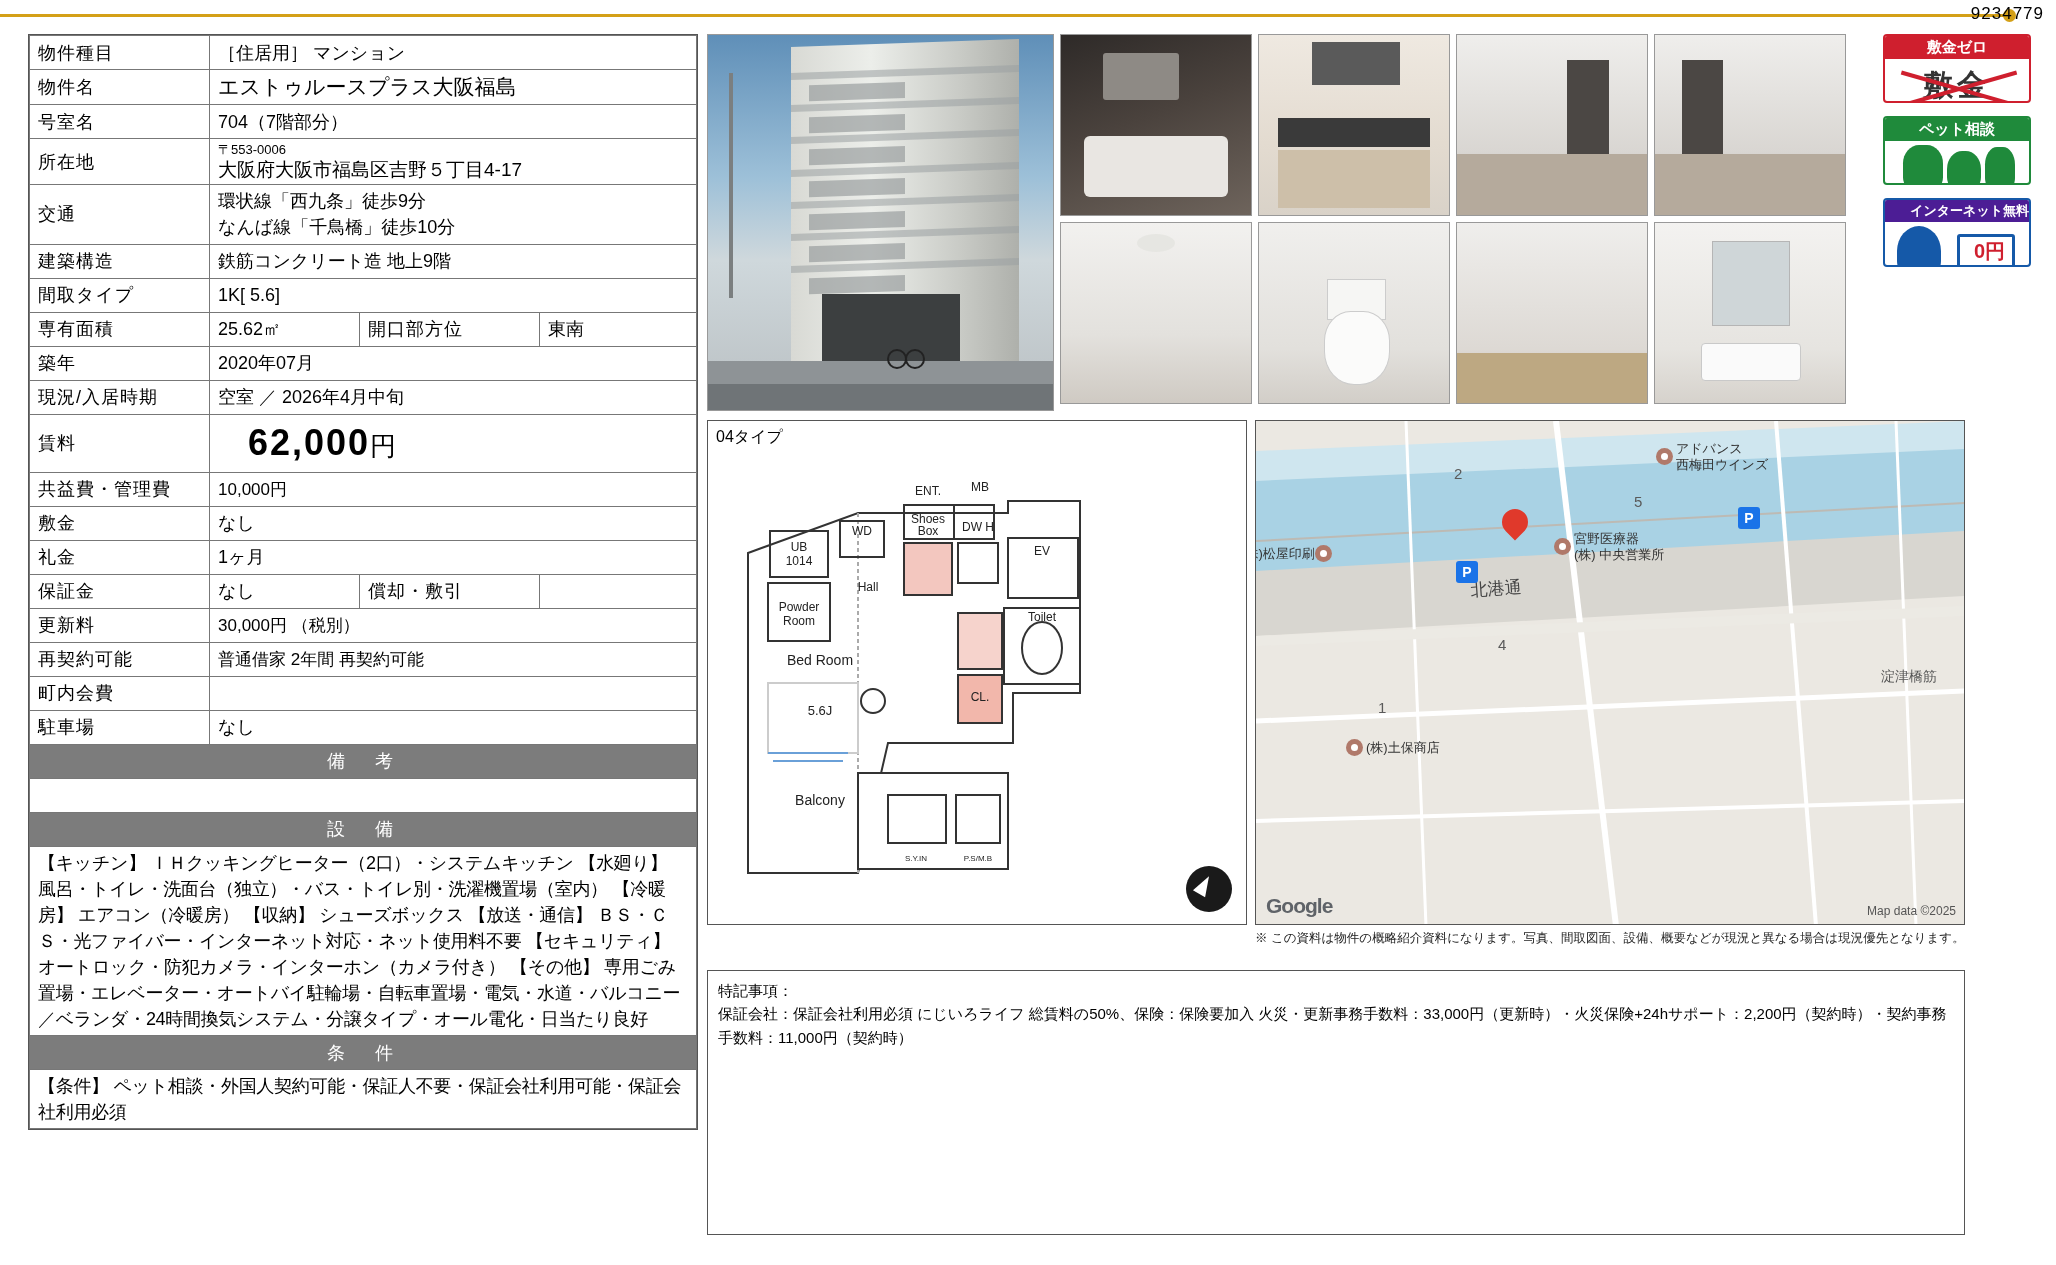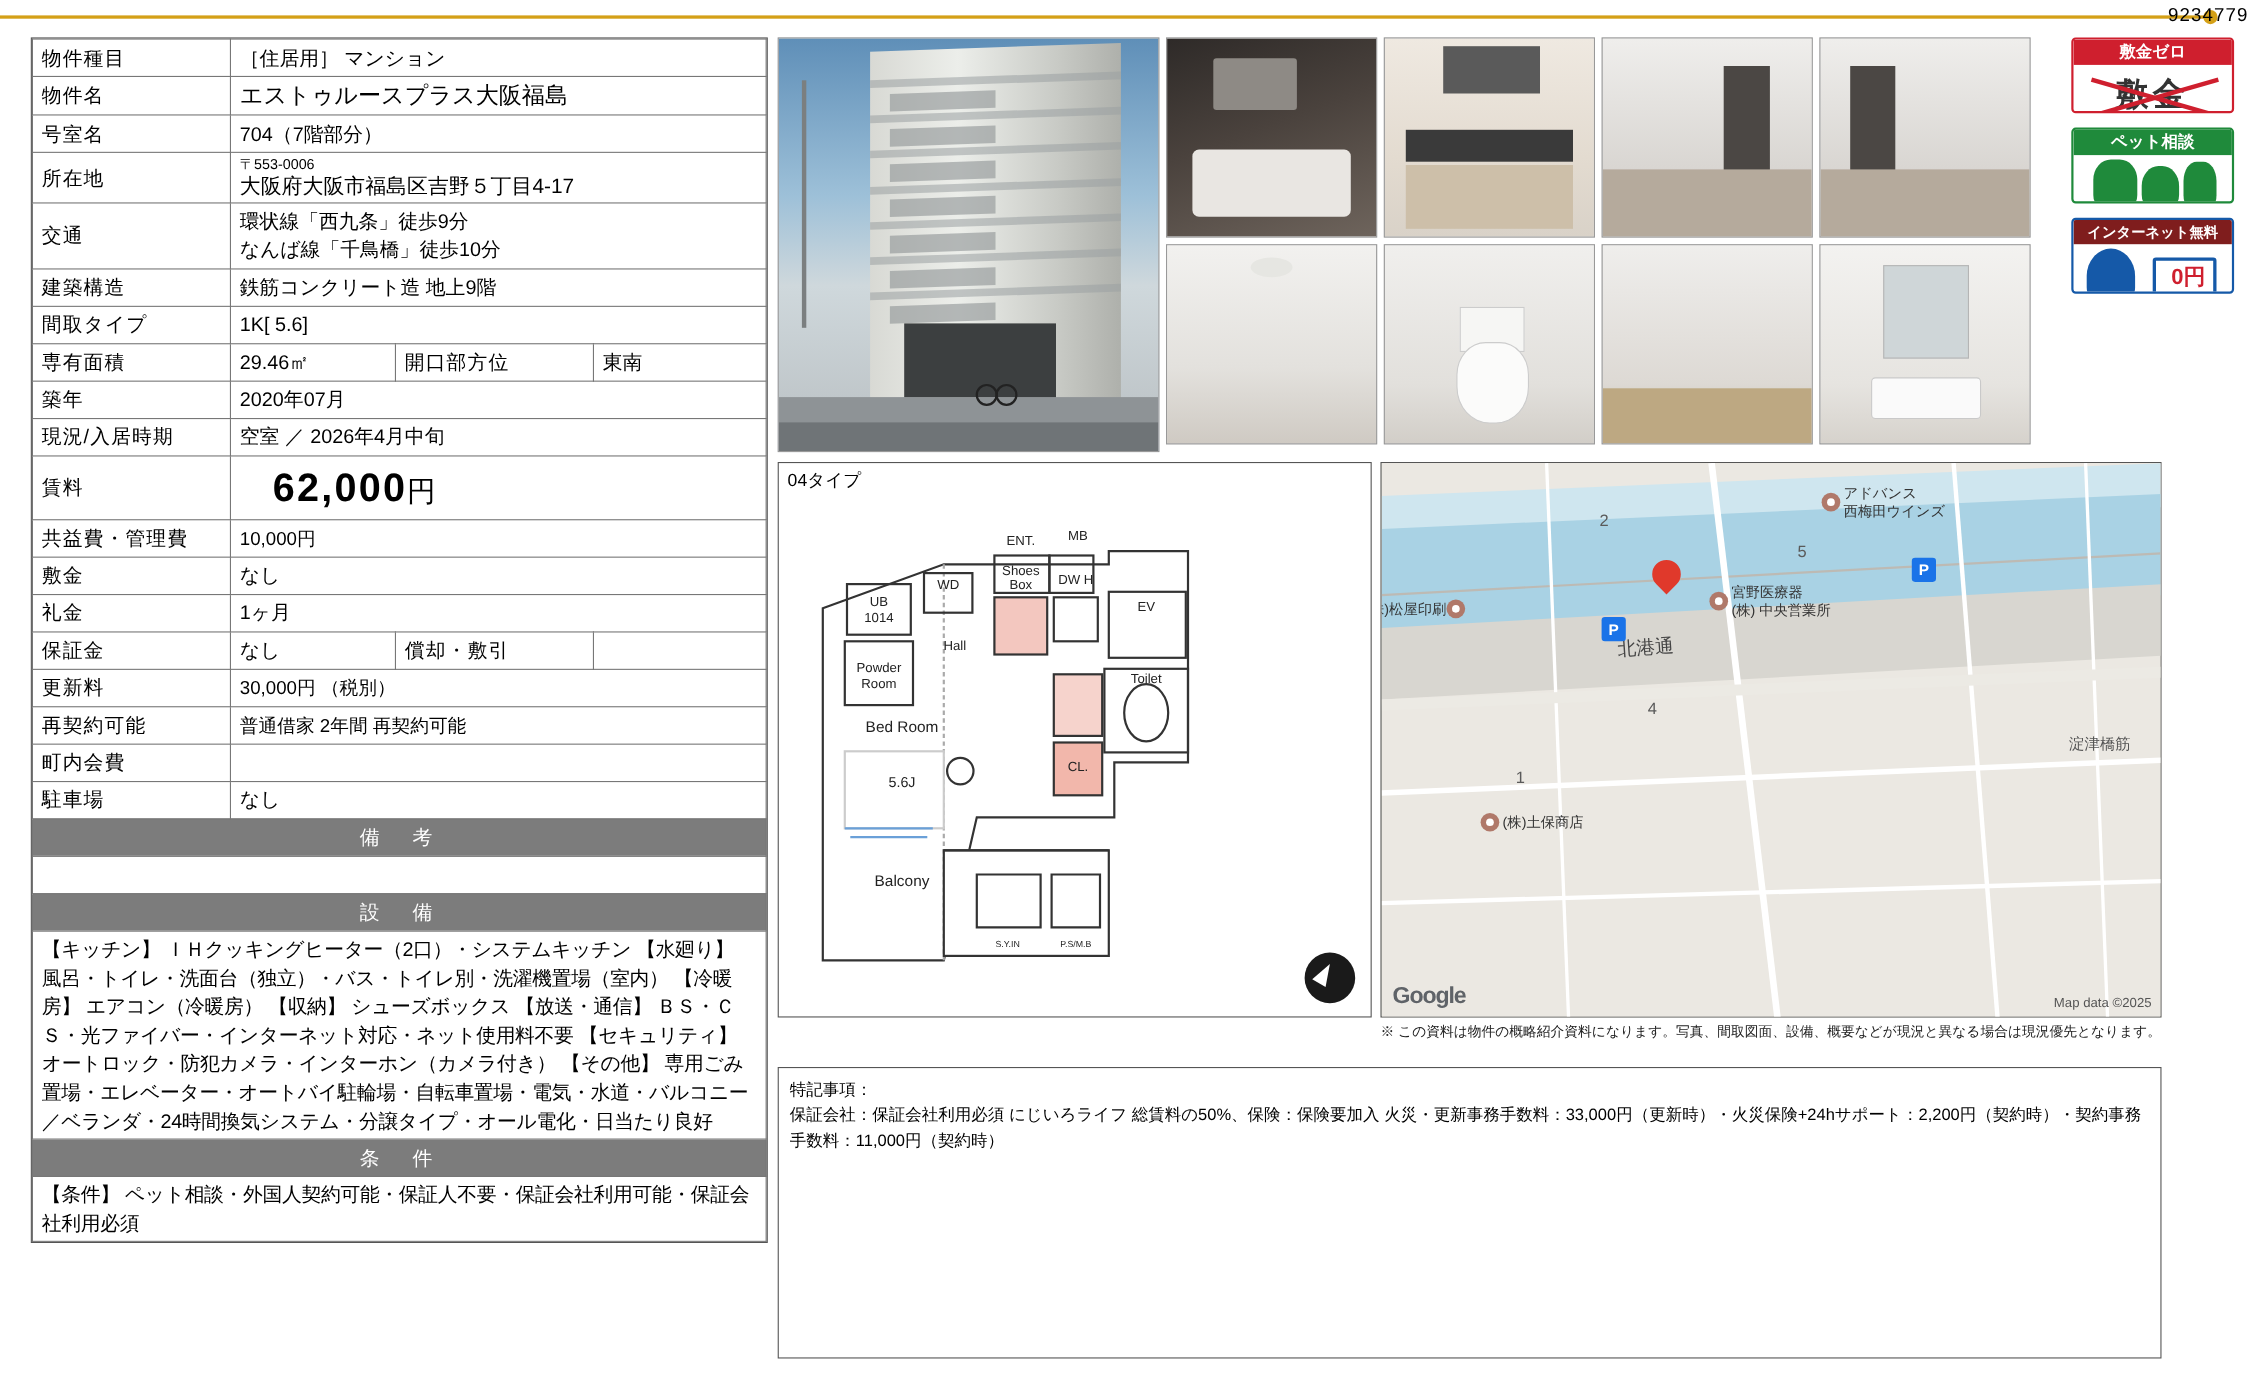--- a/index.html
+++ b/index.html
@@ -103,21 +103,21 @@
     width:148px;height:69px;border:2px solid #cf1f2e;border-radius:4px;background:#fff;
     margin-bottom:13px;position:relative;overflow:hidden;box-sizing:border-box;
   }
   .badge .b-title{
     display:block;text-align:center;color:#fff;background:#cf1f2e;font-size:15px;font-weight:bold;
     padding:2px 0;letter-spacing:0px;
   }
   .badge.pet{border-color:#1f8a3b;}
   .badge.pet .b-title{background:#1f8a3b;}
   .badge.net{border-color:#1559a8;}
-  .badge.net .b-title{background:#7f1d1d;}
+  .badge.net .b-title{background:#4c1d95;text-align:right;}
   .b-body{position:relative;height:58px;}
   .strike-txt{
     position:absolute;left:0;top:6px;width:100%;text-align:center;font-size:30px;font-weight:bold;color:#333;
     letter-spacing:4px;
   }
   .strike-line{position:absolute;left:14px;top:28px;width:120px;height:4px;background:#cf1f2e;transform:rotate(-16deg);}
   .strike-line2{position:absolute;left:14px;top:28px;width:120px;height:4px;background:#cf1f2e;transform:rotate(16deg);}
   .pet-fig{position:absolute;left:18px;top:4px;width:40px;height:46px;background:#1f8a3b;border-radius:40% 40% 30% 30%;}
   .pet-fig2{position:absolute;left:62px;top:10px;width:34px;height:40px;background:#1f8a3b;border-radius:45% 45% 35% 35%;}
   .pet-fig3{position:absolute;left:100px;top:6px;width:30px;height:44px;background:#1f8a3b;border-radius:40% 40% 30% 30%;}
@@ -201,21 +201,21 @@
   <tr>
     <td class="lbl">建築構造</td>
     <td class="val" colspan="3">鉄筋コンクリート造 地上9階</td>
   </tr>
   <tr>
     <td class="lbl">間取タイプ</td>
     <td class="val" colspan="3">1K[ 5.6]</td>
   </tr>
   <tr>
     <td class="lbl">専有面積</td>
-    <td class="val" style="width:150px">29.46㎡</td>
+    <td class="val" style="width:150px">25.62㎡</td>
     <td class="lbl" style="width:160px">開口部方位</td>
     <td class="val">東南</td>
   </tr>
   <tr>
     <td class="lbl">築年</td>
     <td class="val" colspan="3">2020年07月</td>
   </tr>
   <tr>
     <td class="lbl">現況/入居時期</td>
     <td class="val" colspan="3">空室 ／ 2026年4月中旬</td>

